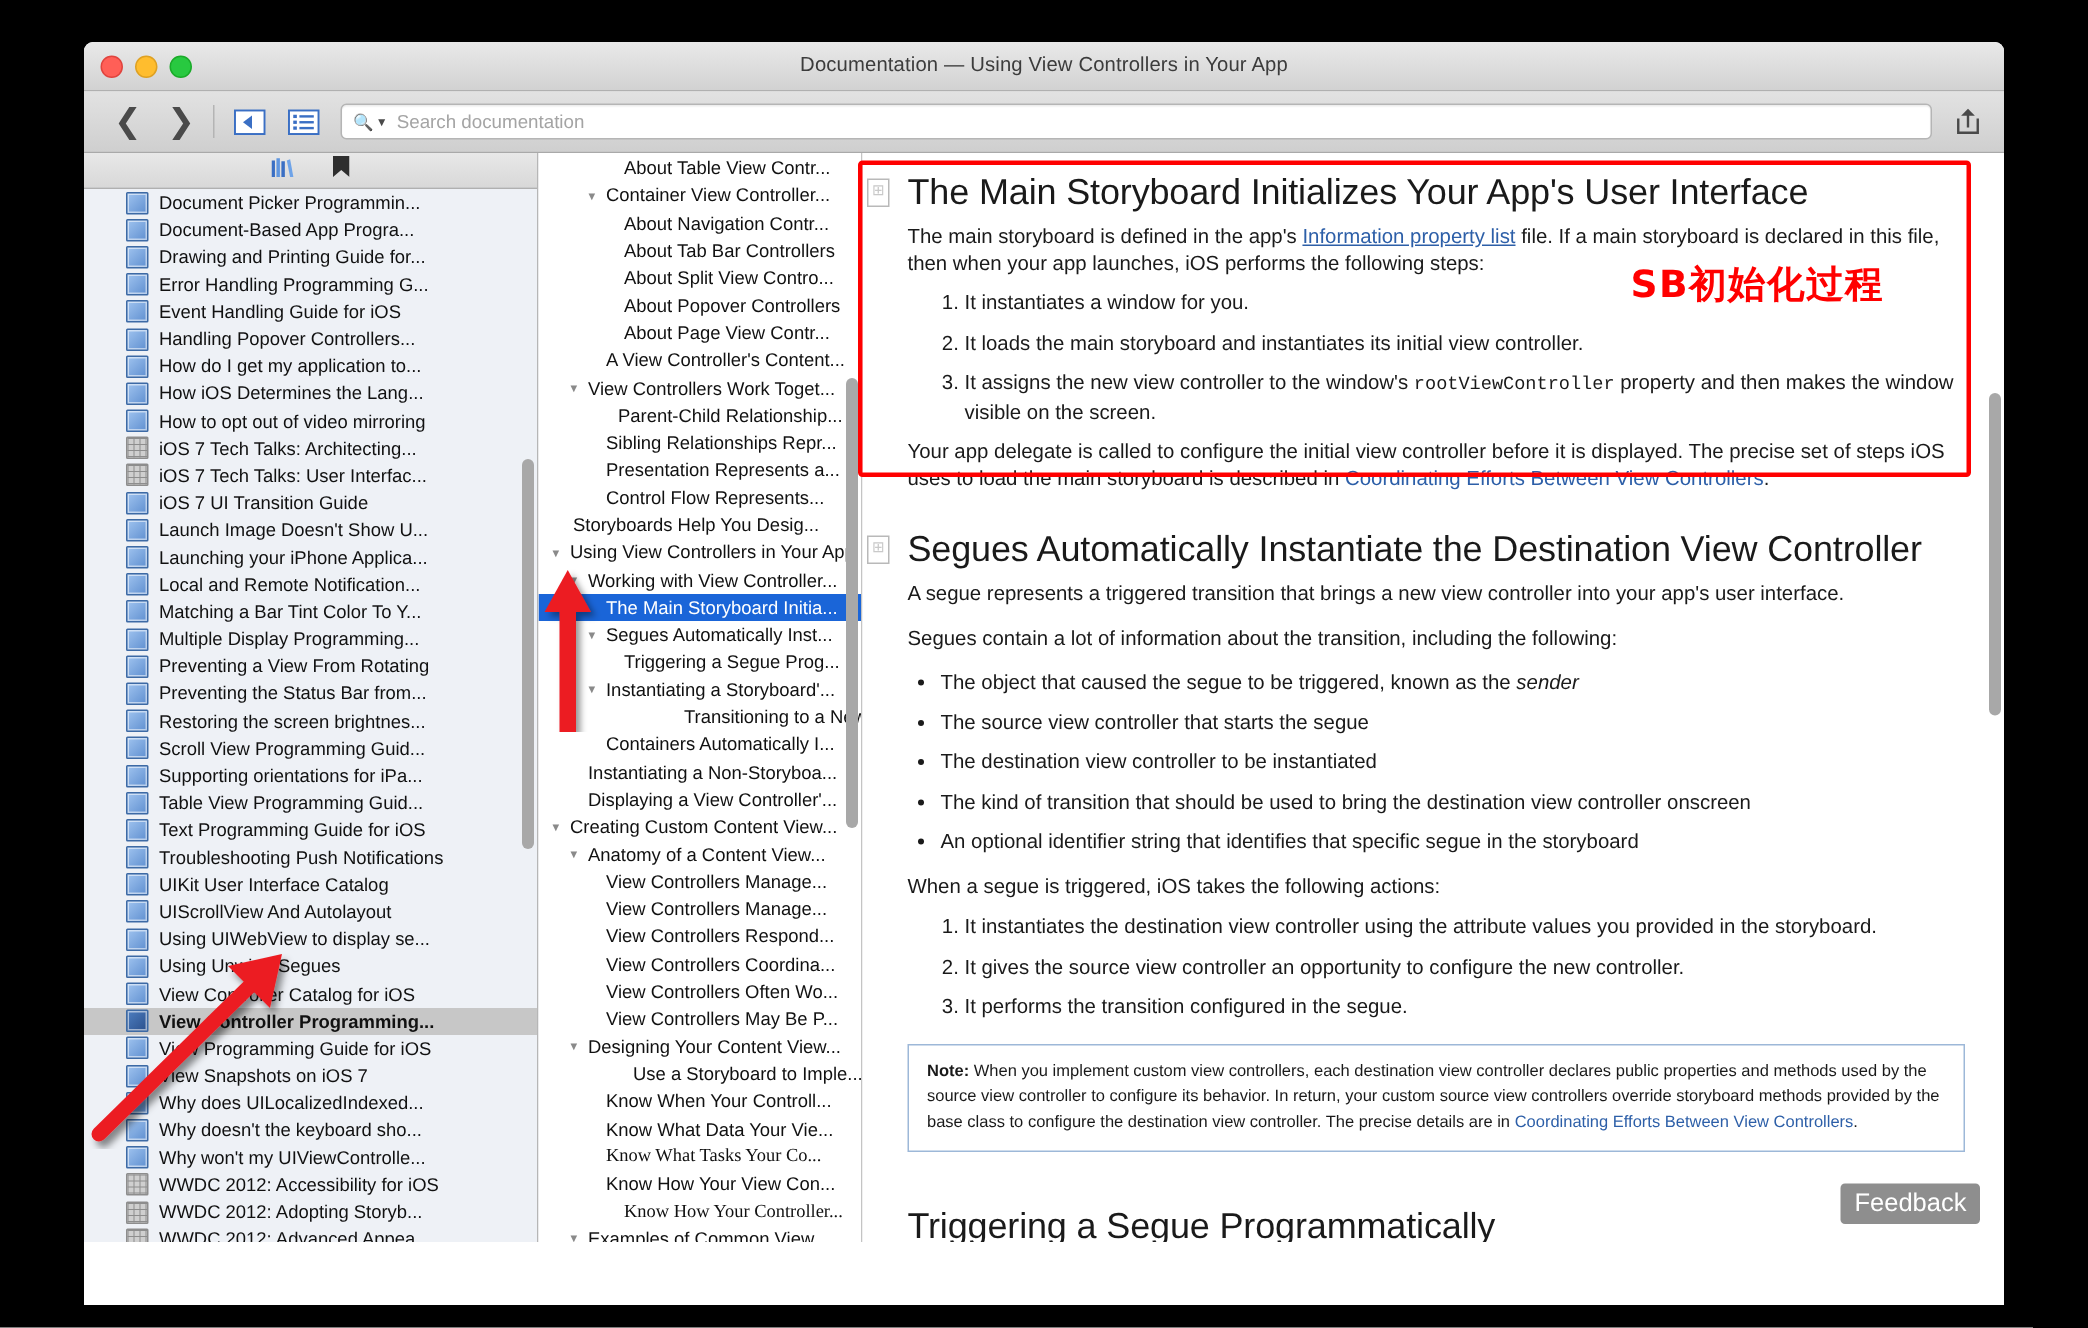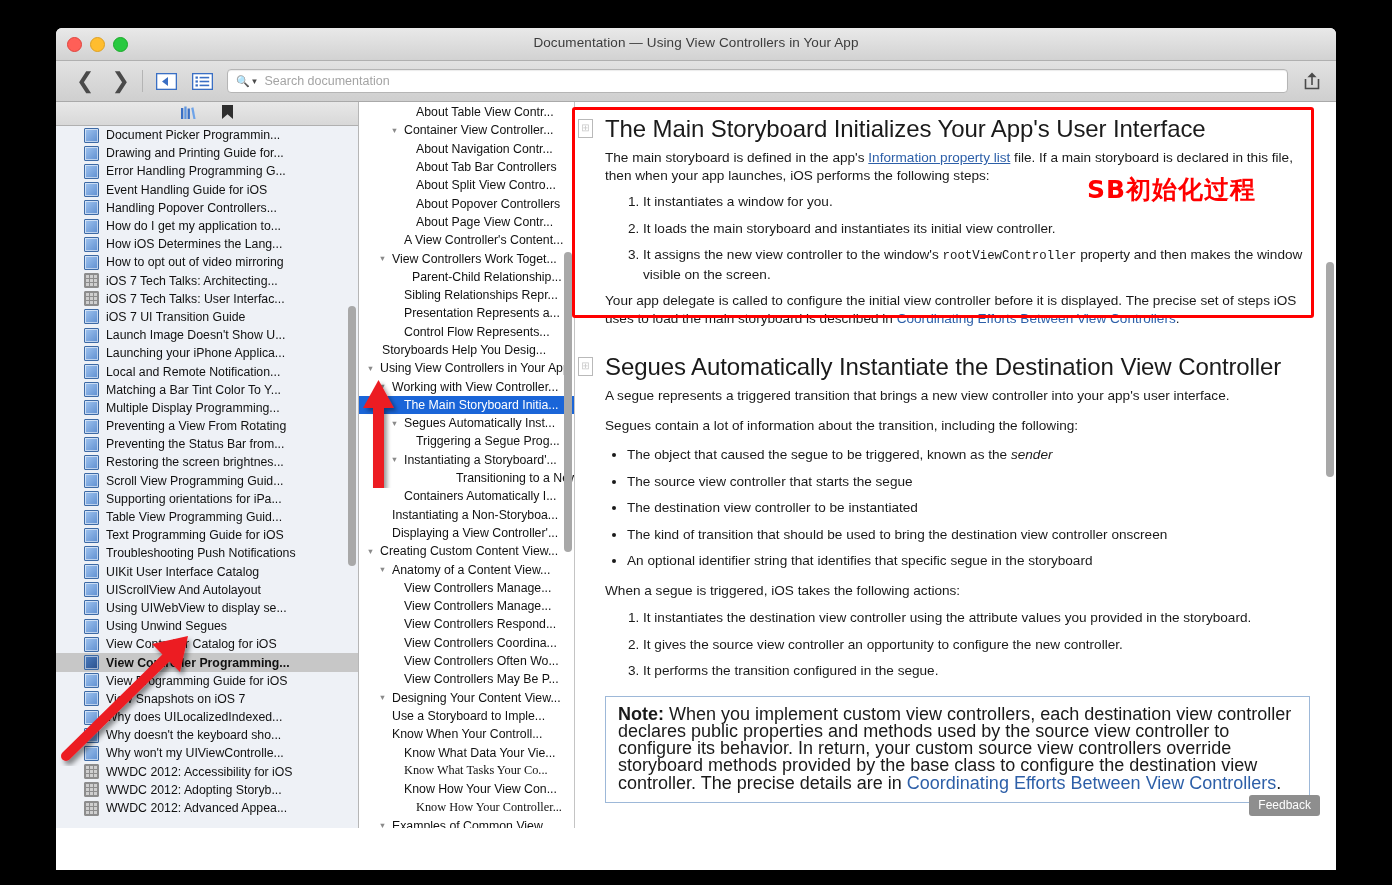--- a/index.html
+++ b/index.html
@@ -103,25 +103,25 @@
     border:1px solid #b9b9b9;color:#c9c9c9;font-size:10px;text-align:center;line-height:15px;
   }
   p.doc{font-size:13.6px;line-height:17.5px;color:#1a1a1a;margin:6px 0 0 0;}
   a.lnk{color:#2d5fa8;text-decoration:none;}
   a.lnk.u{text-decoration:underline;}
   ol.doc,ul.doc{margin:9px 0 0 0;padding-left:38px;font-size:13.6px;line-height:17.5px;color:#1a1a1a;}
   ol.doc li,ul.doc li{margin-bottom:9px;}
   code.mono{font-family:"Liberation Mono", monospace;font-size:12.4px;color:#1a1a1a;}
   .notebox{
     border:1px solid #9db8d8;background:#fff;padding:9px 12px 10px 12px;
-    font-size:18px;line-height:17.3px;color:#1a1a1a;margin-top:16px;
+    font-size:11px;line-height:17.3px;color:#1a1a1a;margin-top:16px;
   }
   .feedback{
     position:absolute;right:16px;bottom:12px;background:#8e8e8e;color:#fff;
-    font-size:12px;padding:3px 9px 4px 9px;border-radius:3px;
+    font-size:17px;padding:3px 9px 4px 9px;border-radius:3px;
   }
   
   .sb{position:absolute;right:2px;width:8px;background:#a8a8a8;border-radius:4px;}
   .sb-track{position:absolute;right:0;top:0;bottom:0;width:12px;}
   
   .cn-anno{
     position:absolute;left:1087px;top:173px;z-index:9;
     font-family:"DejaVu Sans", sans-serif;font-size:25px;font-weight:bold;
     color:#ff0000;letter-spacing:1px;
     text-shadow:
@@ -202,20 +202,24 @@
         </span>
       </div>
       <div class="lib-list">
         <div id="library-rows">
             <div class="lrow">
               <span class="bookicon"></span>
               <span>Document Picker Programmin...</span>
             </div>
             <div class="lrow">
               <span class="bookicon"></span>
+              <span>Document-Based App Progra...</span>
+            </div>
+            <div class="lrow">
+              <span class="bookicon"></span>
               <span>Drawing and Printing Guide for...</span>
             </div>
             <div class="lrow">
               <span class="bookicon"></span>
               <span>Error Handling Programming G...</span>
             </div>
             <div class="lrow">
               <span class="bookicon"></span>
               <span>Event Handling Guide for iOS</span>
             </div>
@@ -489,25 +493,25 @@
             <span style="margin-left: 4px;">View Controllers Often Wo...</span>
           </div>
           <div class="trow" style="padding-left: 30px;">
             <span class="tw"></span>
             <span style="margin-left: 4px;">View Controllers May Be P...</span>
           </div>
           <div class="trow" style="padding-left: 18px;">
             <span class="tw">▼</span>
             <span style="margin-left: 4px;">Designing Your Content View...</span>
           </div>
-          <div class="trow" style="padding-left: 18px;">
+          <div class="trow" style="padding-left: 48px;">
             <span class="tw"></span>
             <span style="margin-left: 4px;">Use a Storyboard to Imple...</span>
           </div>
-          <div class="trow" style="padding-left: 18px;">
+          <div class="trow" style="padding-left: 30px;">
             <span class="tw"></span>
             <span style="margin-left: 4px;">Know When Your Controll...</span>
           </div>
           <div class="trow" style="padding-left: 30px;">
             <span class="tw"></span>
             <span style="margin-left: 4px;">Know What Data Your Vie...</span>
           </div>
           <div class="trow" style="padding-left: 30px;">
             <span class="tw"></span>
             <span style="margin-left: 4px; font-family: Liberation Serif, serif;">Know What Tasks Your Co...</span>

